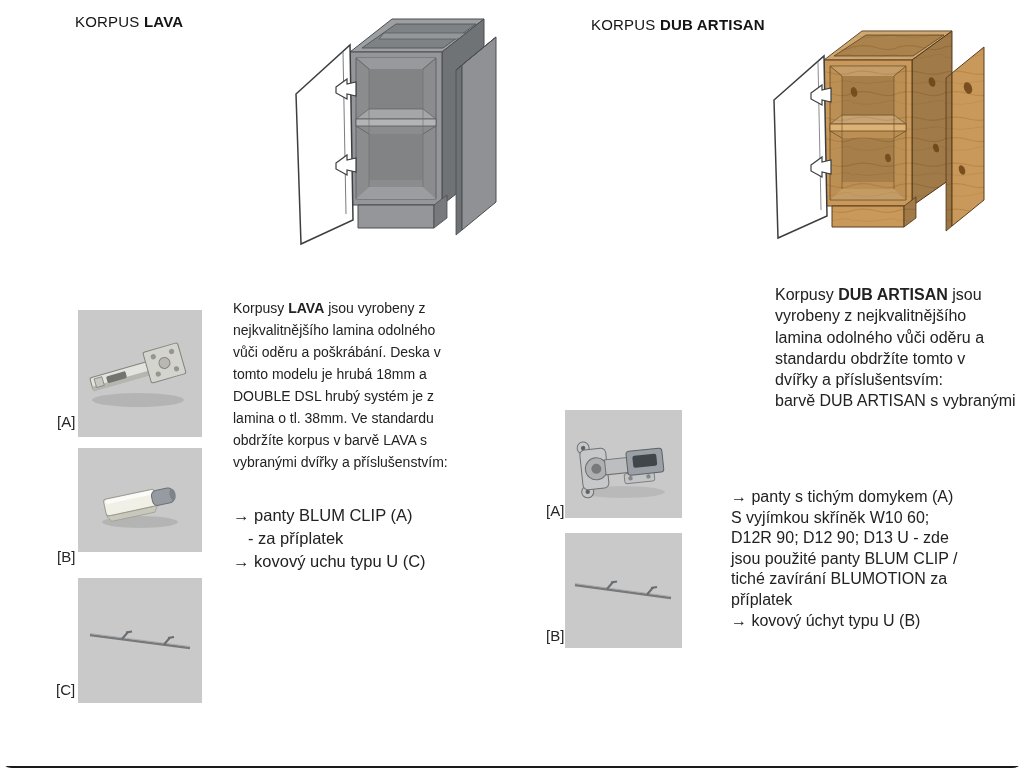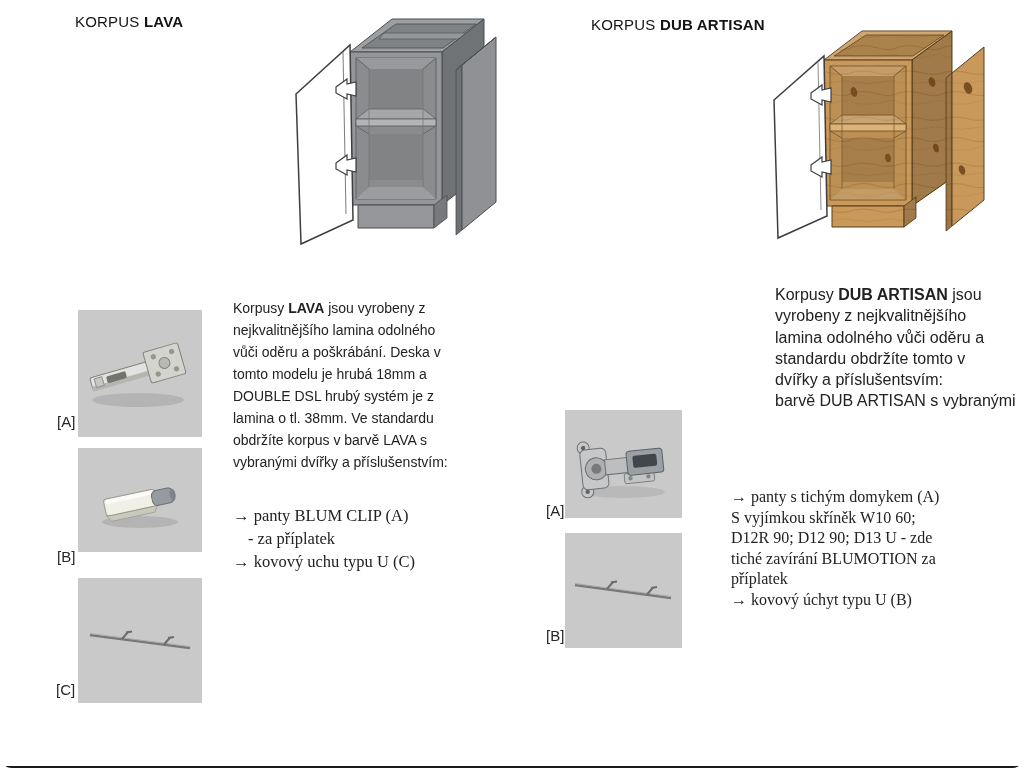--- a/index.html
+++ b/index.html
@@ -8,21 +8,21 @@
     font-family:"Liberation Sans", sans-serif; color:#1f1f1f; overflow:hidden;border-radius:12px;
   }
   .title { position:absolute; font-size:15px; color:#141414; letter-spacing:0.2px; }
   .title b { font-weight:bold; }
   .cabinet { position:absolute; }
   .cabinet svg { display:block; width:100%; height:100%; }
   .para { position:absolute; color:#222; }
   .para .line, .bullets .line { white-space:nowrap; }
   .para-left  { left:233px; top:297px; font-size:14px; line-height:22px; width:305px; }
   .para-right { left:731px; top:284px; font-size:16px;   line-height:21.3px; width:260px;margin-left:44px; }
-  .bullets { position:absolute; color:#222;font-family:Liberation Serif, serif; }
+  .bullets { position:absolute; color:#222; }
   .bullets-left  { left:233px; top:504px; font-size:16.5px; line-height:23px; }
   .bullets-right { left:731px; top:487px; font-size:16px;   line-height:20.6px; }
   .bullets .indent { padding-left:15px; }
   .thumb { position:absolute; background:#c9c9c9; }
   .thumb svg { display:block; width:100%; height:100%; }
   .hw-label { position:absolute; font-size:15px; color:#262626; }
   .bottom-line { position:absolute; left:0; bottom:0; width:1024px; height:2px; background:#1a1a1a; }
 </style>
 </head>
 <body>
@@ -252,19 +252,20 @@
       <line x1="82" y1="61.5" x2="88" y2="54.5" stroke="#6a6c6e" stroke-width="2"></line>
       <line x1="86" y1="55" x2="92" y2="54" stroke="#6a6c6e" stroke-width="2"></line>
     </svg>
   </div>
   <div class="hw-label" style="left:546px; top:627px;">[B]</div>
 
   <div class="bullets bullets-right">
     <div class="line">→ panty s tichým domykem (A)</div>
     <div class="line">S vyjímkou skříněk W10 60;</div>
     <div class="line">D12R 90; D12 90; D13 U - zde</div>
+    <div class="line">jsou použité panty BLUM CLIP /</div>
     <div class="line">tiché zavírání BLUMOTION za</div>
     <div class="line">příplatek</div>
     <div class="line">→ kovový úchyt typu U (B)</div>
   </div>
 
   <div class="bottom-line"></div>
 </div>
 
 </body></html>

